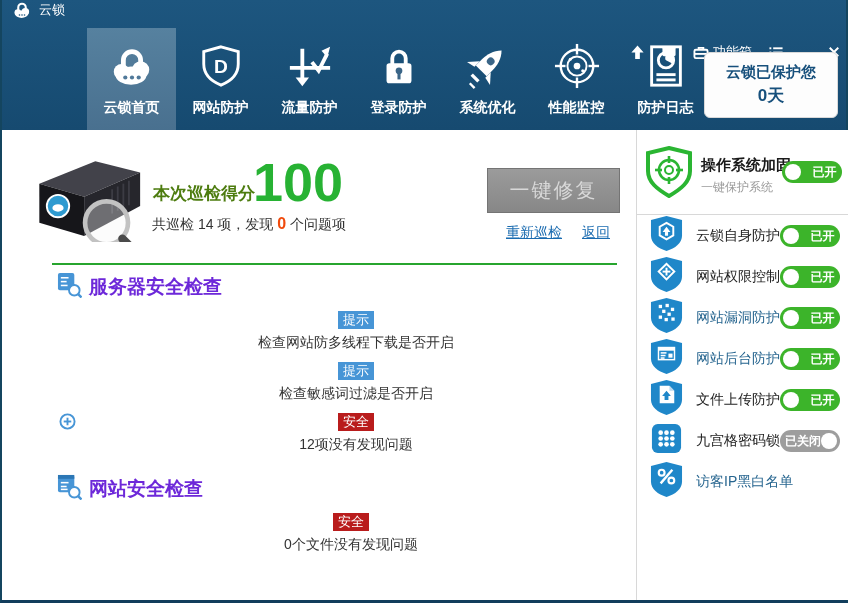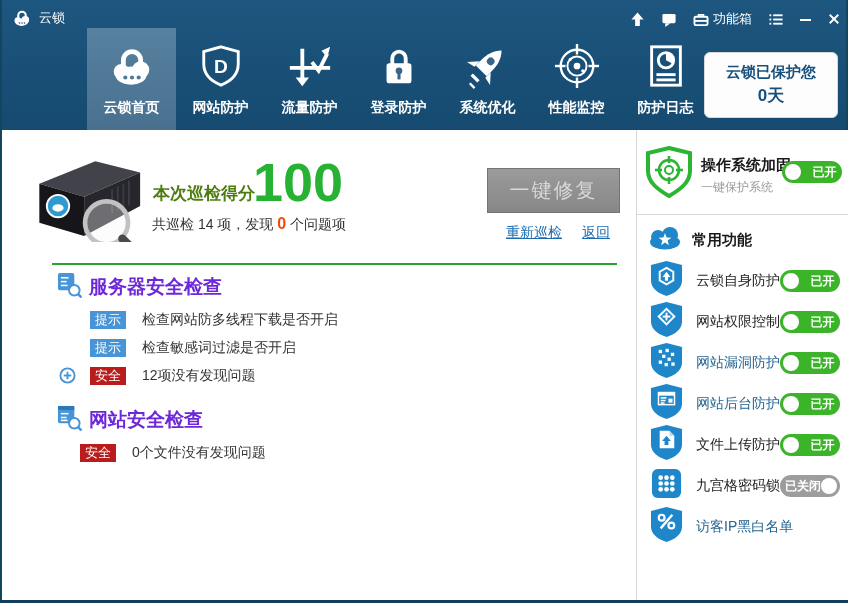--- a/index.html
+++ b/index.html
@@ -1,21 +1,21 @@
 <!DOCTYPE html>
 <html><head>
 <meta charset="utf-8">
 <style>
   * { margin:0; padding:0; box-sizing:border-box; }
   body { width:848px; height:603px; overflow:hidden; font-family:"Liberation Sans", sans-serif; background:#fff; }
   .window { width:848px; height:603px; border-left:2px solid #14455f; border-right:2px solid #14455f; border-bottom:3px solid #123d5c; position:relative; background:#fff; }
 
   
   .header { background:linear-gradient(#1d567f,#164a70); }
-  .titlebar { height:28px; display:flex; align-items:flex-end; justify-content:space-between; padding:0 6px 0 10px;font-family:Liberation Serif, serif; }
+  .titlebar { height:28px; display:flex; align-items:flex-start; justify-content:space-between; padding:0 6px 0 10px;font-family:Liberation Serif, serif; }
   .title-left { display:flex; align-items:center; gap:7px; color:#fff; font-size:13px; }
   .title-right { display:flex; align-items:center; gap:16px; color:#fff;margin-top:43px; }
   .tbtn { display:flex; align-items:center; gap:4px; cursor:pointer; font-size:13px; }
   .navbar { height:102px; display:flex; align-items:stretch; position:relative; }
   .nav-item { width:89px; display:flex; flex-direction:column; align-items:center; justify-content:center; gap:6px; color:#fff; cursor:pointer; padding-top:2px; }
   .nav-item:first-child { margin-left:85px; }
   .nav-item.active { background:linear-gradient(#56819f,#49708f); }
   .nav-label { font-size:14px; font-weight:bold; white-space:nowrap; }
   .protect-box { position:absolute; right:8px; top:24px; width:134px; height:66px; background:#fdfdfd; border:1px solid #d9d9d9; border-radius:6px; display:flex; flex-direction:column; align-items:center; justify-content:center; color:#17507c; font-weight:bold; }
   .protect-line1 { font-size:15px; }
@@ -31,21 +31,21 @@
   .summary b.count { color:#f04a0c; font-size:16px; }
   .fix-button { position:absolute; left:485px; top:38px; width:133px; height:45px; background:linear-gradient(#9b9b9b,#878787); border:1px solid #747474; color:#d8d8d8; font-size:20px; letter-spacing:2px; display:flex; align-items:center; justify-content:center; cursor:default; }
   .action-links { position:absolute; left:504px; top:94px; font-size:14px; display:flex; gap:20px; }
   .action-links a { color:#1a6bb0; text-decoration:underline; cursor:pointer; }
   .green-line { position:absolute; left:50px; top:133px; width:565px; height:0; border-top:2px solid #27a52e; }
   .sections { position:absolute; left:0; top:141px; width:620px; }
   .section-title { display:flex; align-items:center; gap:7px; margin:0 0 9px 55px; }
   .section-title .st-text { font-size:19px; font-weight:bold; color:#6d28d9; }
   .rows-1 { margin-left:88px; }
   .rows-2 { margin-left:78px; }
-  .row { position:relative; margin-bottom:10px; font-size:14px; color:#333; display:flex; align-items:center; gap:16px; }
+  .row { position:relative; margin-bottom:10px; font-size:14px; color:#333; display:flex; align-items:center; gap:5px;flex-direction:column; }
   .expand { position:absolute; left:-31px; top:0px; cursor:pointer; display:flex; }
   .badge { display:inline-block; color:#fff; font-size:13px; line-height:18px; padding:0 5px; }
   .badge.tip { background:#4795d6; }
   .badge.safe { background:#b91c1c; }
   .section-2 { margin-top:19px; }
 
   
   .sidebar { position:absolute; left:634px; top:0; width:212px; height:100%; border-left:1px solid #d8d8d8; background:#fff; }
   .harden { position:relative; display:flex; align-items:flex-start; padding:16px 8px 12px 8px; border-bottom:1px solid #d8d8d8; }
   .harden-texts { margin-left:8px; padding-top:10px; }
@@ -349,31 +349,20 @@
         <span class="harden-texts">
           <div class="harden-title">操作系统加固</div>
           <div class="harden-sub">一键保护系统</div>
         </span>
         <span class="toggle on">
             <span class="knob"></span>
             <span class="t-label">已开启</span>
           </span>
       </div>
 
-      <div class="common-head">
-        <span>
-          <svg width="36" height="23" viewBox="0 0 36 23">
-              <circle cx="11" cy="10" r="7" fill="#1f87c9"></circle>
-              <circle cx="23" cy="8" r="8" fill="#1f87c9"></circle>
-              <ellipse cx="18" cy="15" rx="15" ry="7.5" fill="#1f87c9"></ellipse>
-              <polygon points="18,6 19.6,10.6 24.4,10.8 20.6,13.6 21.9,18.2 18,15.5 14.1,18.2 15.4,13.6 11.6,10.8 16.4,10.6" fill="#fff"></polygon>
-            </svg>
-        </span>
-        <span class="common-title">常用功能</span>
-      </div>
 
       <div class="feature-item">
         <span>
           <svg width="33" height="37" viewBox="0 0 34 38">
               <path d="M17 1 L33 5 V21 C33 29 26 34 17 37 C8 34 1 29 1 21 V5 Z" fill="#1f87c9"></path>
               <polygon points="17,8 24,12 24,21 17,25 10,21 10,12" fill="none" stroke="#fff" stroke-width="2"></polygon>
               <polygon points="17,12 21,17.5 13,17.5" fill="#fff"></polygon>
               <rect x="15.4" y="17.5" width="3.2" height="3.8" fill="#fff"></rect>
             </svg>
         </span>

